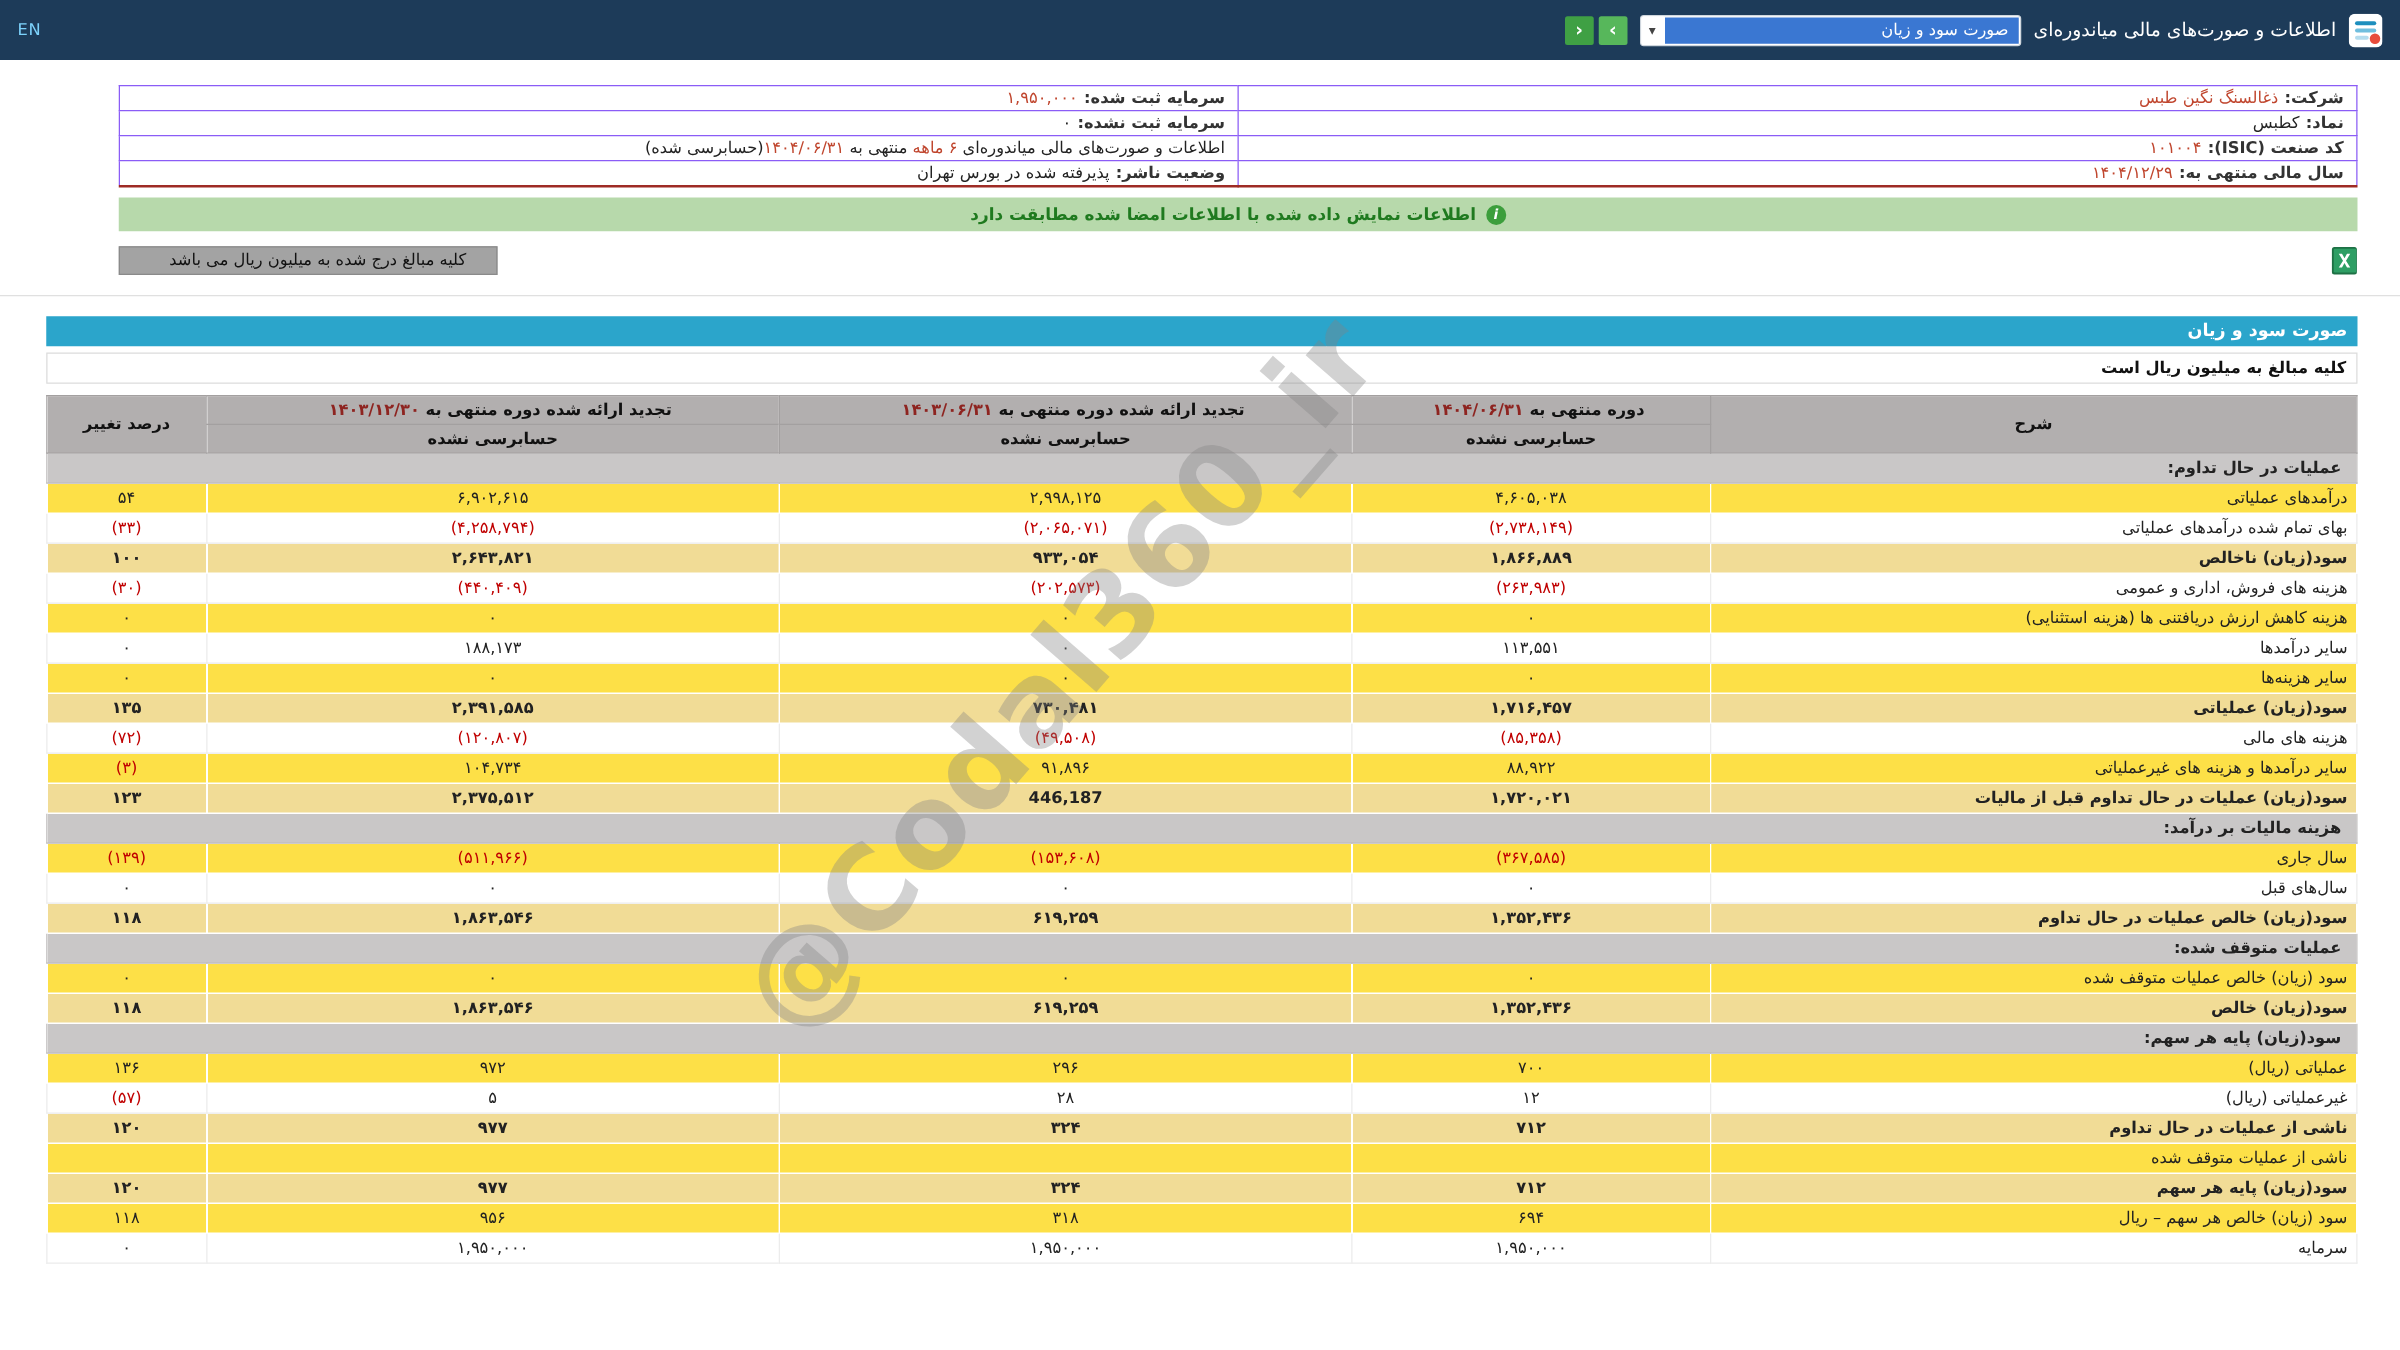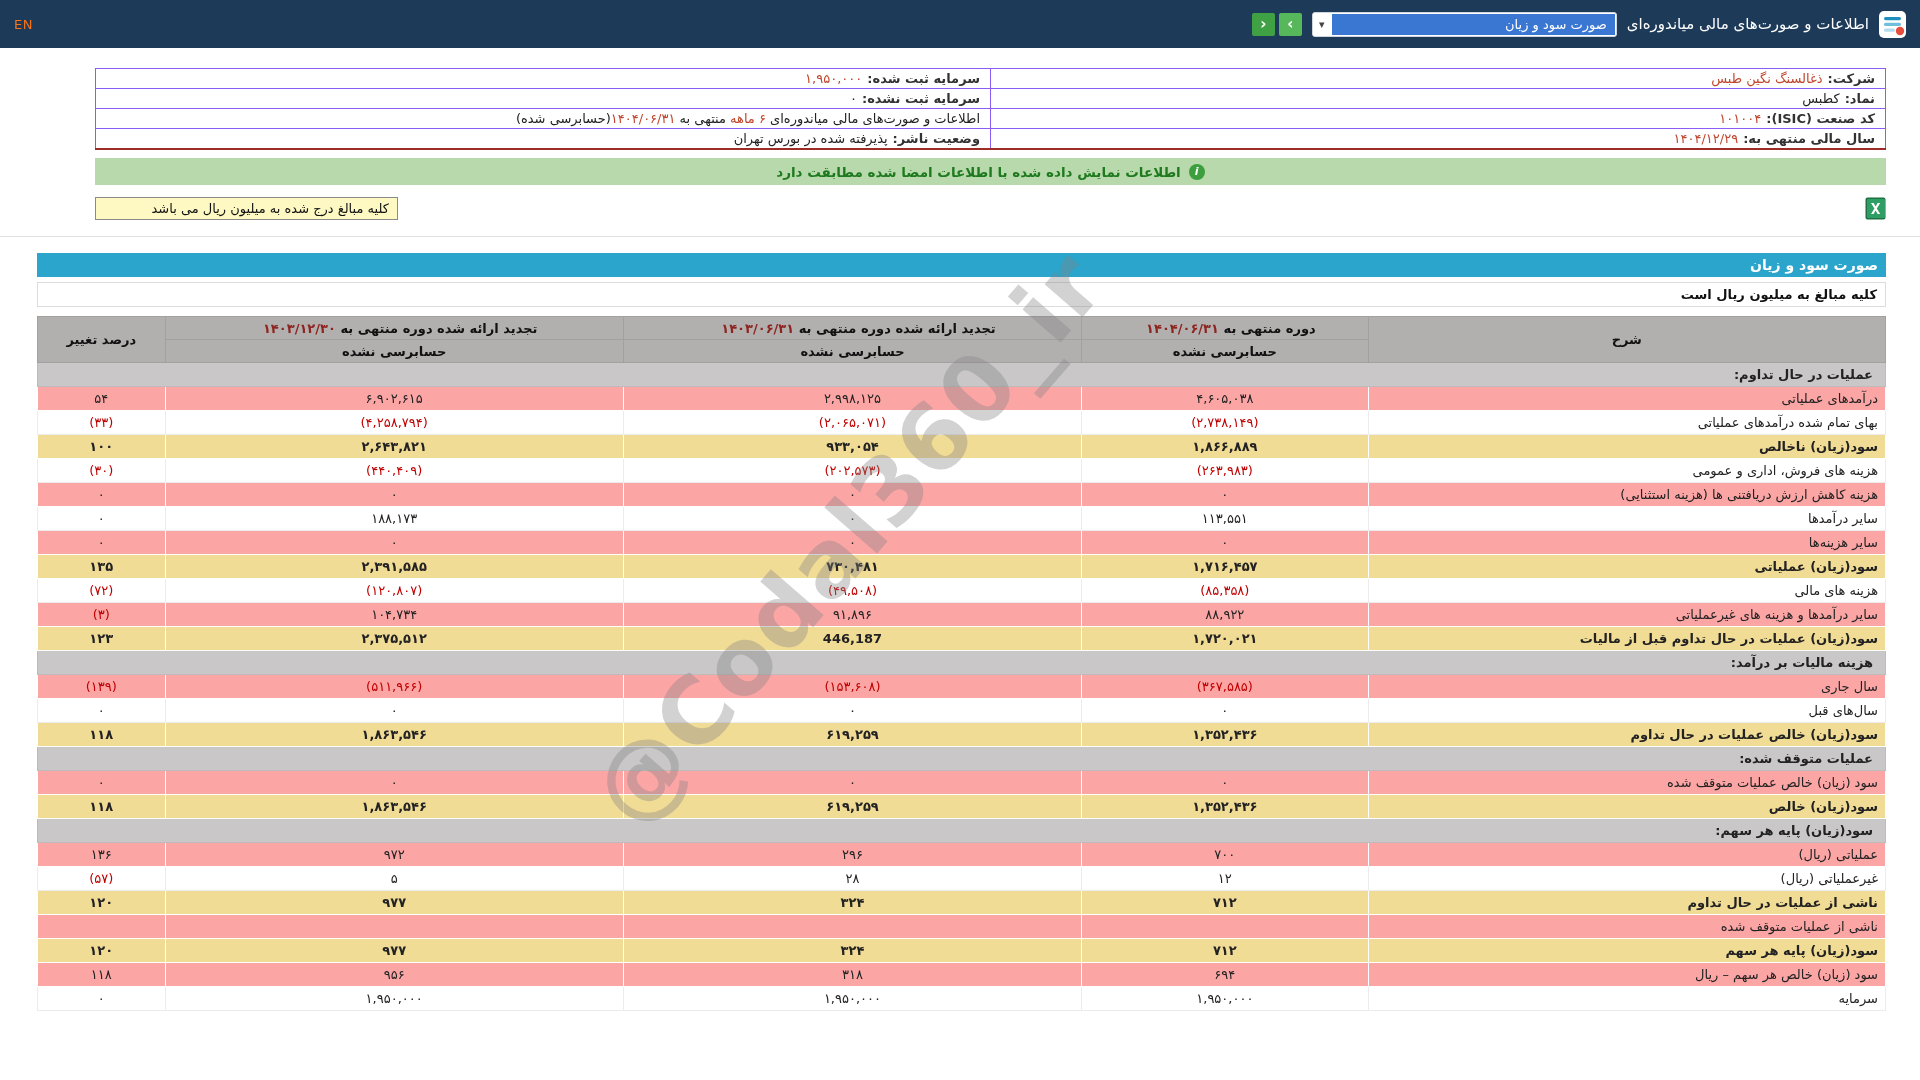--- a/index.html
+++ b/index.html
@@ -32,21 +32,21 @@
     color: #444; font-size: 11px; background: #fff;
   }
   .nav-btn {
     width: 23px; height: 23px; border-radius: 2px; color: #fff;
     display: flex; align-items: center; justify-content: center;
     font-size: 15px; font-weight: bold; cursor: pointer; user-select: none;
   }
   .nav-btn.next { background: #57b75b; }
   .nav-btn.prev { background: #3fa044; margin-right: -6px; }
   .spacer { flex: 1; }
-  .en-link { color: #f97316; font-size: 13px; cursor: pointer; letter-spacing: .5px; }
+  .en-link { color: #7dd3fc; font-size: 13px; cursor: pointer; letter-spacing: .5px; }
 
   
   .info-wrap { margin: 20px 34px 0 95px; }
   .info-table {
     width: 100%; border-collapse: collapse; font-size: 13px;
     border: 1px solid #e4e4e4; border-bottom: 2px solid #9e2b25;
   }
   .info-table td {
     border: 1px solid #8b5cf6; height: 15px; padding: 2px 10px;
     white-space: nowrap; width: 50%;
@@ -67,22 +67,22 @@
     display: flex; align-items: center; justify-content: center; flex: 0 0 auto;
   }
 
   
   .tools-row {
     margin: 12px 34px 0 95px; display: flex; justify-content: space-between;
     align-items: center;
   }
   .excel { width: 21px; height: 23px; cursor: pointer; }
   .unit-box {
-    width: 303px; border: 1px solid #8a8a8a; background: #fef9c3;
-    font-size: 13px; padding: 3px 8px; text-align: right; color: #111;
+    width: 303px; border: 1px solid #8a8a8a; background: #a3a3a3;
+    font-size: 13px; padding: 3px 24px; text-align: right; color: #111;
   }
 
   .main-sep { border-top: 1px solid #e0e0e0; margin-top: 16px; }
 
   
   .panel { margin: 16px 34px 0 37px; position: relative; }
   .stmt-title {
     background: #2ba5cb; color: #fff; font-weight: bold; font-size: 14px;
     padding: 4px 8px; text-align: right;
   }
@@ -100,21 +100,21 @@
     white-space: nowrap; overflow: hidden;
   }
   .hdr-date { color: #8e2420; margin-left: 12px; }
   .stmt-table tbody td {
     height: 24px; padding: 1px 7px; border: 1px solid #fff;
     text-align: center; white-space: nowrap; overflow: hidden;
   }
   .stmt-table tbody td.desc { text-align: right; direction: rtl; }
   .stmt-table tbody td.val, .stmt-table tbody td.chg { direction: ltr; }
   tr.white td  { background: #ffffff; border-color: #ececec; }
-  tr.blue td   { background: #fca5a5; }
+  tr.blue td   { background: #fde047; }
   tr.yellow td { background: #f1dc96; font-weight: bold; }
   tr.section td {
     background: #c9c7c7; font-weight: bold; text-align: right;
     border-color: #bdbbbb; padding-right: 12px;
   }
   .neg { color: #c00000; }
 
   .watermark {
     position: absolute; left: 615px; bottom: 165px;
     transform: rotate(-49deg); transform-origin: left bottom;

